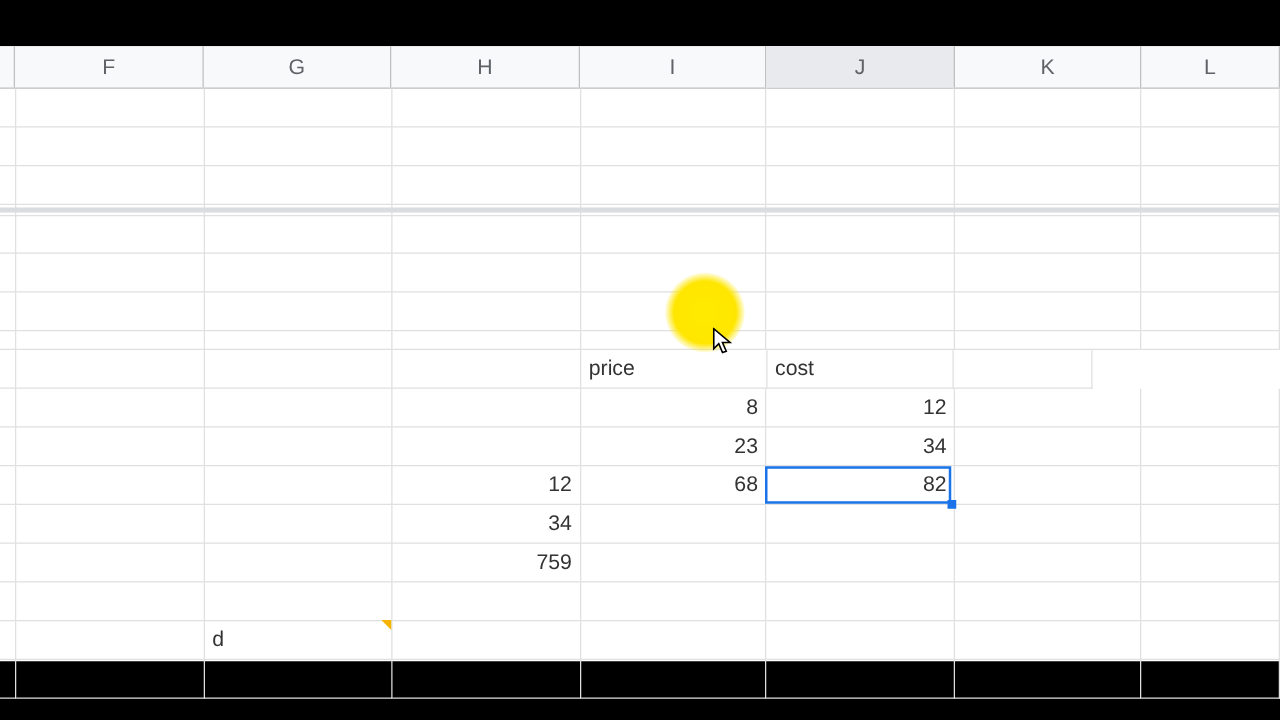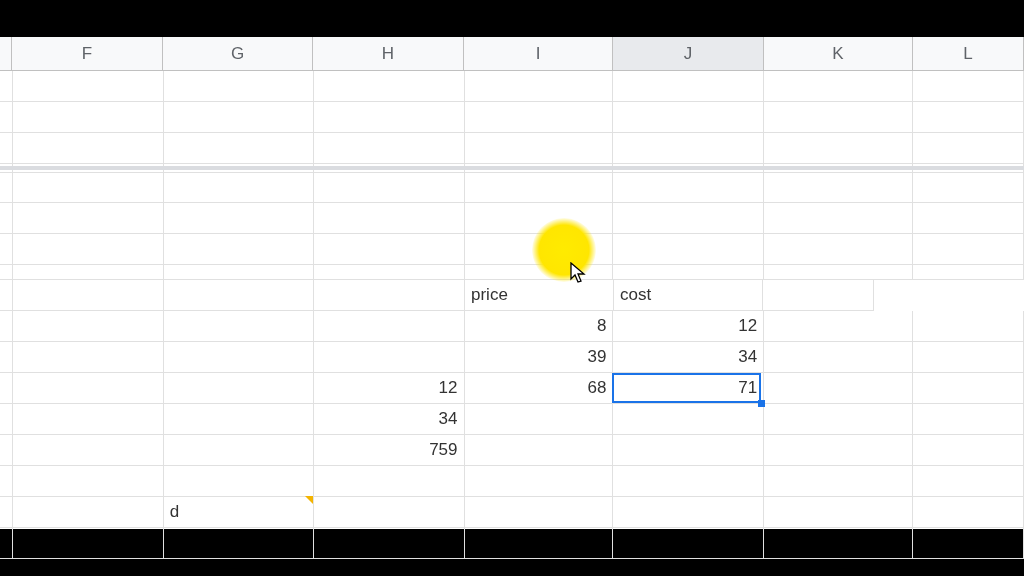--- a/index.html
+++ b/index.html
@@ -232,33 +232,33 @@
       <div class="cell c-J text-right">12</div>
       <div class="cell c-K"></div>
       <div class="cell c-L"></div>
     </div>
 
     <div class="row">
       <div class="cell c-E"></div>
       <div class="cell c-F"></div>
       <div class="cell c-G"></div>
       <div class="cell c-H"></div>
-      <div class="cell c-I text-right">39</div>
+      <div class="cell c-I text-right">23</div>
       <div class="cell c-J text-right">34</div>
       <div class="cell c-K"></div>
       <div class="cell c-L"></div>
     </div>
 
     <div class="row">
       <div class="cell c-E"></div>
       <div class="cell c-F"></div>
       <div class="cell c-G"></div>
       <div class="cell c-H text-right">12</div>
       <div class="cell c-I text-right">68</div>
-      <div class="cell c-J text-right">71</div>
+      <div class="cell c-J text-right">82</div>
       <div class="cell c-K"></div>
       <div class="cell c-L"></div>
     </div>
 
     <div class="row">
       <div class="cell c-E"></div>
       <div class="cell c-F"></div>
       <div class="cell c-G"></div>
       <div class="cell c-H text-right">34</div>
       <div class="cell c-I"></div>

